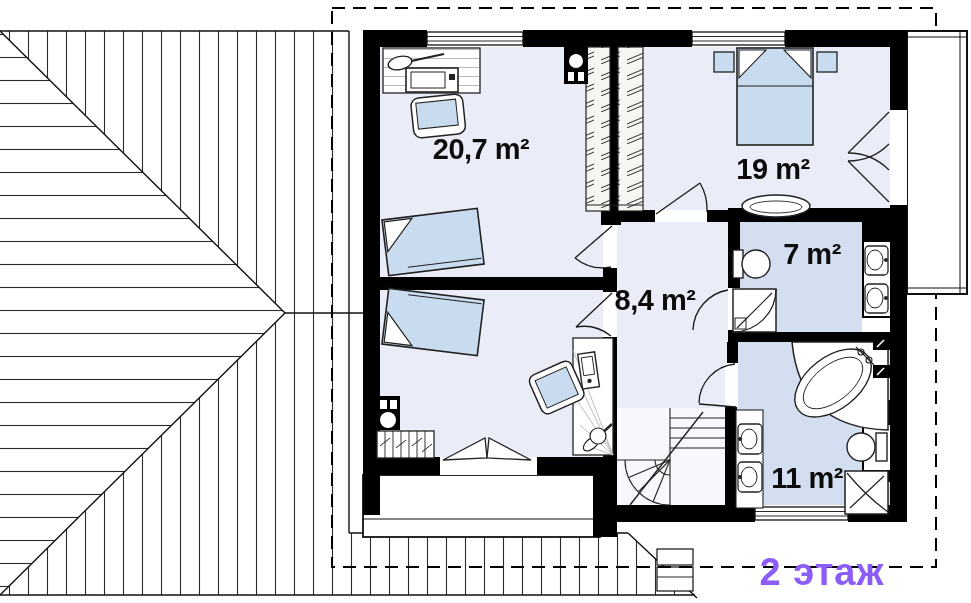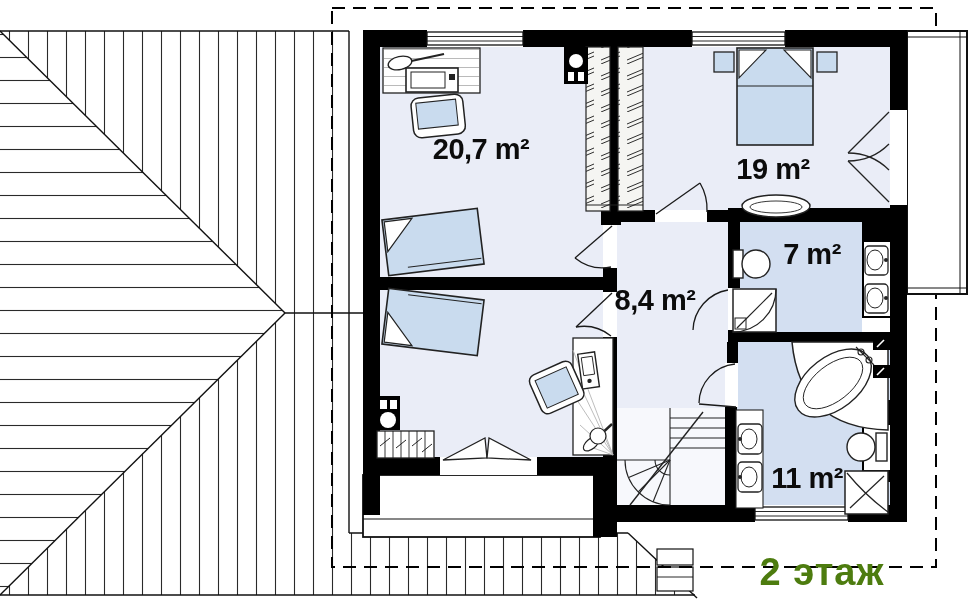--- a/index.html
+++ b/index.html
@@ -2,21 +2,21 @@
 <html><head>
 <meta charset="utf-8">
 <style>
   html,body{margin:0;padding:0;background:#ffffff;}
   #canvas{position:relative;width:971px;height:603px;background:#ffffff;overflow:hidden;
           font-family:Liberation Sans, sans-serif;}
   #plan-svg{position:absolute;left:0;top:0;}
   .room-label{position:absolute;transform:translate(-50%,-50%);font-weight:bold;
               color:#0c0c0c;font-size:29px;white-space:nowrap;letter-spacing:-0.5px;}
   .floor-label{position:absolute;transform:translate(-50%,-50%);font-weight:bold;
-              color:#4d7c0f;font-size:38px;white-space:nowrap;letter-spacing:1px;}
+              color:#8b5cf6;font-size:38px;white-space:nowrap;letter-spacing:1px;}
 </style>
 </head>
 <body>
 
 <div id="canvas">
 <svg id="plan-svg" width="971" height="603" viewBox="0 0 971 603">
   <defs>
     <pattern id="vlines" patternUnits="userSpaceOnUse" width="19" height="12">
       <line x1="9.5" y1="0" x2="9.5" y2="12" stroke="#2a2a2a" stroke-width="1.1"></line>
     </pattern>

